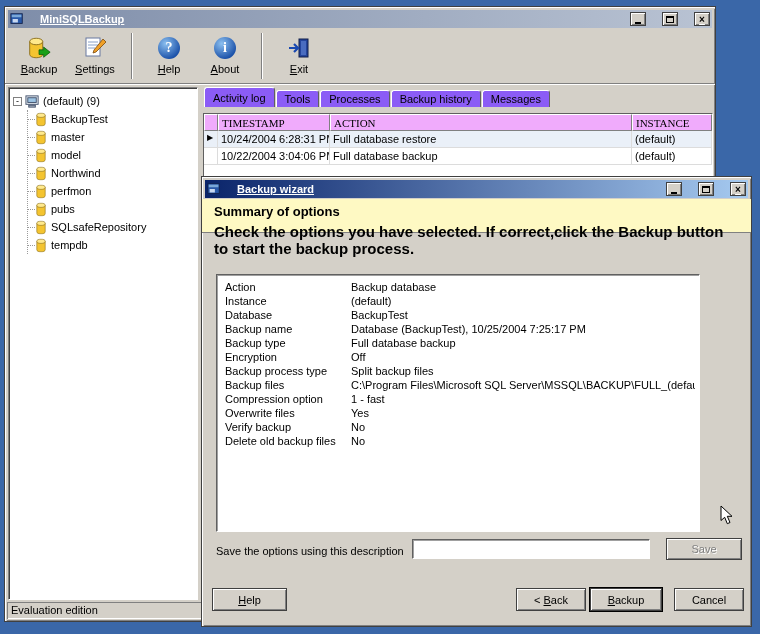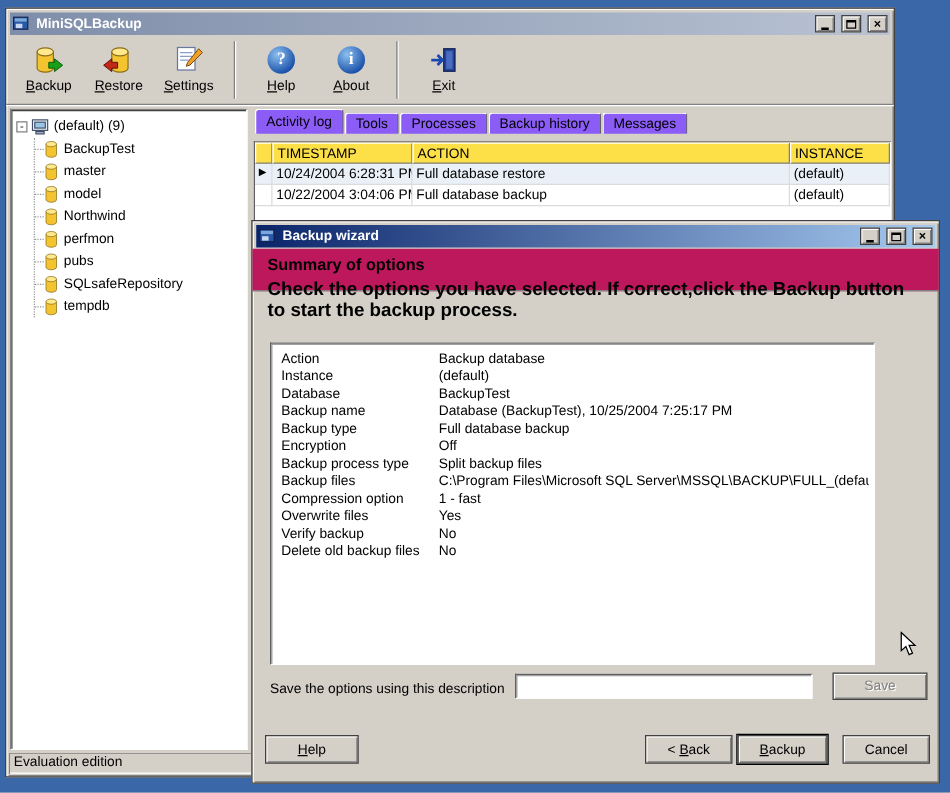--- a/index.html
+++ b/index.html
@@ -14,22 +14,22 @@
   .desktop { position:absolute; inset:0; }
   .win {
     position:absolute;
     background:#D4D0C8;
     border:1px solid #404040;
     box-shadow: inset 1px 1px 0 #FFFFFF, inset 2px 2px 0 #D4D0C8, inset -1px -1px 0 #808080;
     display:flex; flex-direction:column;
   }
   .titlebar {
     height:18px; margin:3px 3px 0 3px; padding:0 2px;
-    display:flex; align-items:center; gap:5px;
-    color:#fff; font-weight:bold; font-size:11px;
+    display:flex; align-items:center; gap:16px;
+    color:#fff; font-weight:bold; font-size:11px;text-decoration:underline;
   }
   .titlebar.inactive { background: linear-gradient(to right, #7E8DA9, #B9C3D3); }
   .titlebar.active   { background: linear-gradient(to right, #0A246A, #A6CAF0); }
   .titlebar-text { flex:1; white-space:nowrap; overflow:hidden; }
   .tb-btn {
     width:16px; height:14px; flex:none;
     display:flex; align-items:center; justify-content:center;
     font-size:10px; font-weight:bold; color:#000;
     background:#D4D0C8; border:1px solid #404040;
     box-shadow: inset 1px 1px 0 #fff, inset -1px -1px 0 #808080;
@@ -107,24 +107,24 @@
   .tab.active { height:20px; position:relative; z-index:2; padding-top:4px; }
 
   .grid {
     flex:1; margin-top:6px; min-height:0;
     background:#fff;
     border:1px solid #606060; border-right-color:#fff; border-bottom-color:#fff;
     overflow:hidden;
   }
   .grid-header { display:flex; }
   .gh {
-    background:#fde047; height:17px; padding:2px 3px 0 3px;
+    background:#f0abfc; height:17px; padding:2px 3px 0 3px;
     border-top:1px solid #fff; border-left:1px solid #fff;
     border-right:1px solid #808080; border-bottom:1px solid #808080;
-    white-space:nowrap; overflow:hidden; flex:none;
+    white-space:nowrap; overflow:hidden; flex:none;font-family:Liberation Serif, serif;
   }
   .grid-row { display:flex; height:17px; }
   .gc {
     padding:2px 3px 0 3px; border-right:1px solid #DCDCDC; border-bottom:1px solid #DCDCDC;
     white-space:nowrap; overflow:hidden; flex:none;
   }
   .row-alt { background:#EAF0F8; }
   .col-marker { width:14px; }
   .col-ts { width:112px; }
   .col-action { width:302px; }
@@ -134,21 +134,21 @@
   .statusbar { height:21px; flex:none; display:flex; padding:2px; }
   .status-panel {
     flex:1; padding:2px 4px 0 4px;
     box-shadow: inset 1px 1px 0 #808080, inset -1px -1px 0 #fff;
     white-space:nowrap; overflow:hidden;
   }
 
   
   #dialog { left:201px; top:176px; width:551px; height:451px; z-index:10; }
   .dlg-header {
-    background:#be185d; height:34px; flex:none; margin-top:1px;
+    background:#fef9c3; height:34px; flex:none; margin-top:1px;
     border-bottom:1px solid #808080;
     padding:5px 14px 0 12px;
   }
   .dlg-heading { font-size:13px; font-weight:bold; margin-bottom:4px; }
   .dlg-desc { font-size:15px;font-weight:bold; }
   .dlg-body { flex:1; position:relative; min-height:0; }
 
   .options-box {
     position:absolute; left:14px; top:41px; width:484px; height:258px;
     background:#fff;
@@ -218,29 +218,20 @@
 
     <div class="toolbar">
       <button class="tool-btn">
         <span class="tool-icon">
           <svg width="26" height="26" viewBox="0 0 28 26">
               <use href="#sym-db" x="1" y="1" width="20" height="24"></use>
               <path d="M14 15 h5 v-3 l7 5.5 -7 5.5 v-3 h-5 z" fill="#18A018" stroke="#0A5A0A" stroke-width="0.8"></path>
             </svg>
         </span>
         <span class="tool-label"><span class="u-key">B</span><span>ackup</span></span>
-      </button>
-      <button class="tool-btn">
-        <span class="tool-icon">
-          <svg width="26" height="26" viewBox="0 0 28 26">
-              <use href="#sym-db" x="5" y="1" width="20" height="24"></use>
-              <path d="M13 15 h-5 v-3 l-7 5.5 7 5.5 v-3 h5 z" fill="#C02818" stroke="#5A0A0A" stroke-width="0.8"></path>
-            </svg>
-        </span>
-        <span class="tool-label"><span class="u-key">R</span><span>estore</span></span>
       </button>
       <button class="tool-btn">
         <span class="tool-icon">
           <svg width="24" height="24" viewBox="0 0 24 24">
               <rect x="3" y="2" width="14" height="18" fill="#FFFFFF" stroke="#6878A0"></rect>
               <path d="M5 6 h10 M5 9 h10 M5 12 h7" stroke="#88A0C8" stroke-width="1" fill="none"></path>
               <path d="M20 3 L23 6 L13 16 L10 17 L11 14 Z" fill="#F0A028" stroke="#7A4A10" stroke-width="0.8"></path>
             </svg>
         </span>
         <span class="tool-label"><span class="u-key">S</span><span>ettings</span></span>

